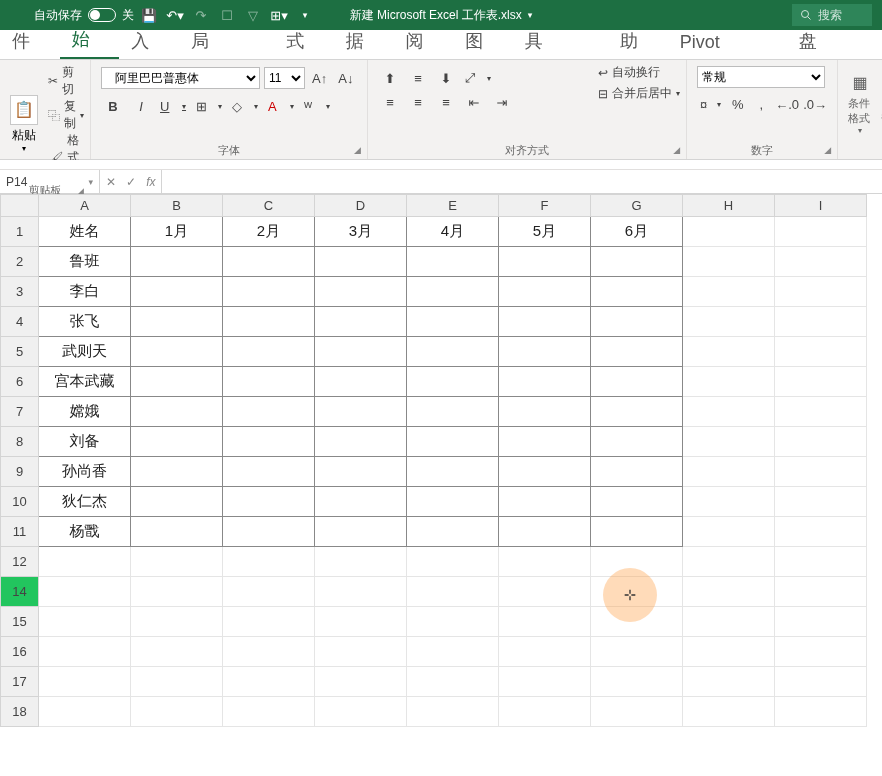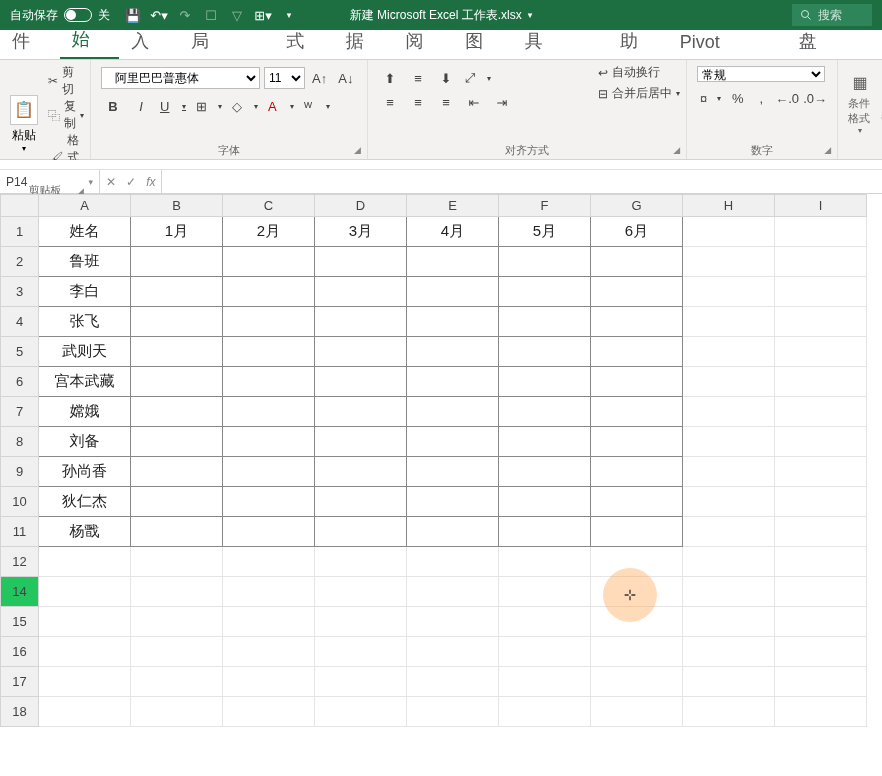--- a/index.html
+++ b/index.html
@@ -1,20 +1,20 @@
 <!DOCTYPE html>
 <html><head>
 <meta charset="utf-8">
 <style>
 * { box-sizing: border-box; margin: 0; padding: 0; font-family: "Microsoft YaHei", sans-serif; }
 body { width: 882px; height: 776px; overflow: hidden; background: #fff; display: flex; flex-direction: column; }
 
 
 .title-bar { background: #1d6f42; height: 30px; display: flex; align-items: center; color: #fff; font-size: 12px; position: relative; }
-.autosave { display: flex; align-items: center; gap: 6px; padding: 0 10px; }
+.autosave { display: flex; align-items: center; gap: 6px; padding: 0 2px; margin-left: 32px; }
 .toggle { width: 28px; height: 14px; border: 1px solid #fff; border-radius: 7px; position: relative; }
 .toggle::after { content: ""; position: absolute; top: 1px; left: 1px; width: 10px; height: 10px; border-radius: 50%; background: #fff; }
 .qat { display: flex; align-items: center; gap: 12px; padding-left: 6px; }
 .qat-ico { width: 14px; height: 14px; display: flex; align-items: center; justify-content: center; font-size: 13px; cursor: pointer; }
 .title-center { position: absolute; left: 50%; transform: translateX(-50%); display: flex; align-items: center; gap: 6px; }
 .search-box { position: absolute; right: 10px; top: 4px; background: #2e8559; width: 80px; height: 22px; display: flex; align-items: center; padding: 0 8px; color: #d0e5db; font-size: 12px; }
 .search-box svg { margin-right: 6px; }
 
 
 .tabs { background: #fff; height: 30px; display: flex; align-items: flex-end; border-bottom: 1px solid #d4d4d4; font-size: 18px; }
@@ -43,21 +43,21 @@
 .rbtn.dd { width: 32px; justify-content: space-between; padding: 0 2px; }
 .rbtn .caret { font-size: 8px; }
 
 
 .align-body { flex-direction: column; gap: 4px; padding: 2px 4px; width: 218px; }
 .align-side { display: flex; flex-direction: column; gap: 4px; font-size: 12px; color: #444; padding-left: 6px; }
 .align-side span { display: flex; align-items: center; gap: 4px; cursor: pointer; white-space: nowrap; }
 
 
 .num-body { flex-direction: column; gap: 4px; padding: 2px 4px; width: 138px; }
-select.num-fmt { width: 128px; height: 16px; font-size: 12px; border: 1px solid #bcbcbc; background: #fff; }
+select.num-fmt { width: 128px; height: 22px; font-size: 12px; border: 1px solid #bcbcbc; background: #fff; }
 
 
 .style-body { flex-direction: row; gap: 8px; padding: 2px 4px; align-items: center; }
 .bigbtn { display: flex; flex-direction: column; align-items: center; font-size: 11px; color: #666; cursor: pointer; }
 .bigico { width: 24px; height: 24px; display: flex; align-items: center; justify-content: center; font-size: 16px; margin-bottom: 2px; }
 
 
 .fx-row { height: 24px; display: flex; border-bottom: 1px solid #d4d4d4; font-size: 12px; background: #fff; }
 .name-box { width: 100px; border-right: 1px solid #d4d4d4; display: flex; align-items: center; padding: 0 6px; justify-content: space-between; color: #444; text-align: center; }
 .fx-btns { display: flex; align-items: center; padding: 0 6px; gap: 10px; border-right: 1px solid #d4d4d4; color: #888; }

